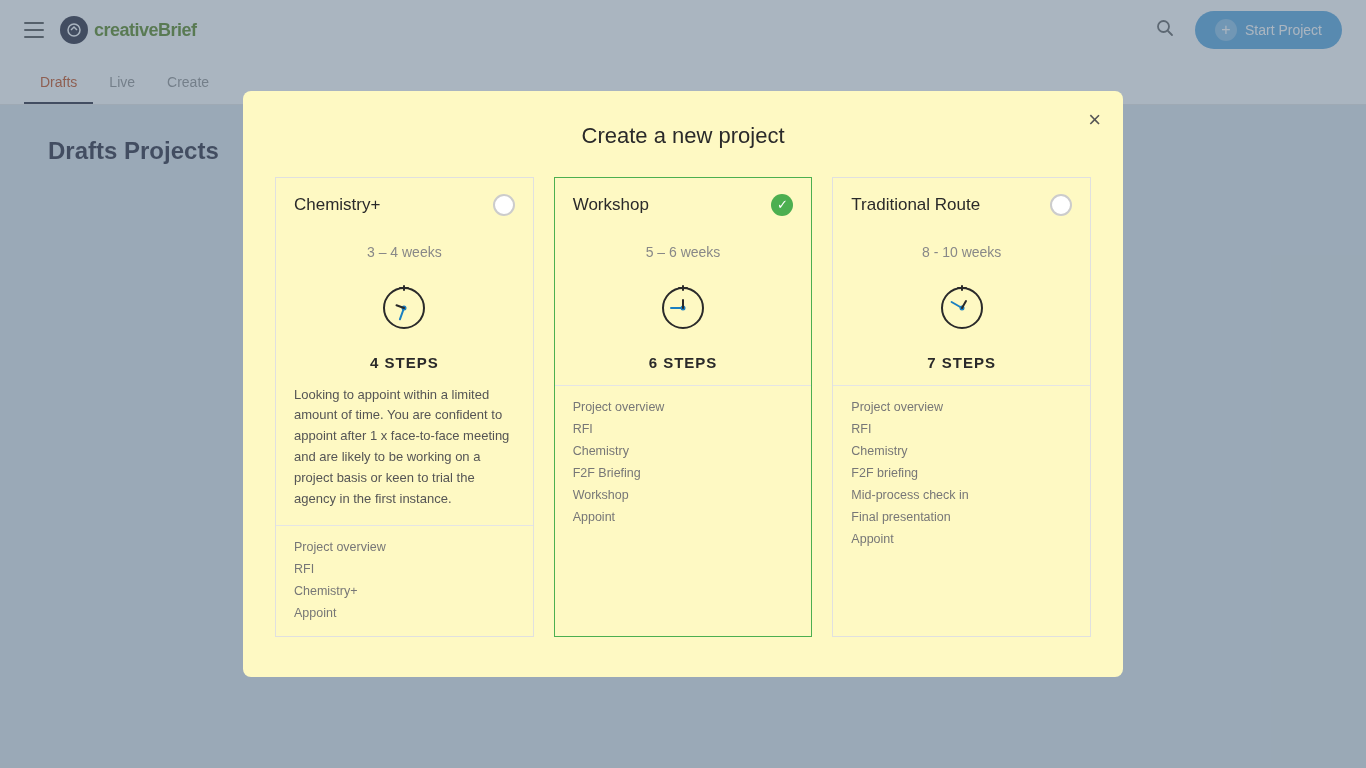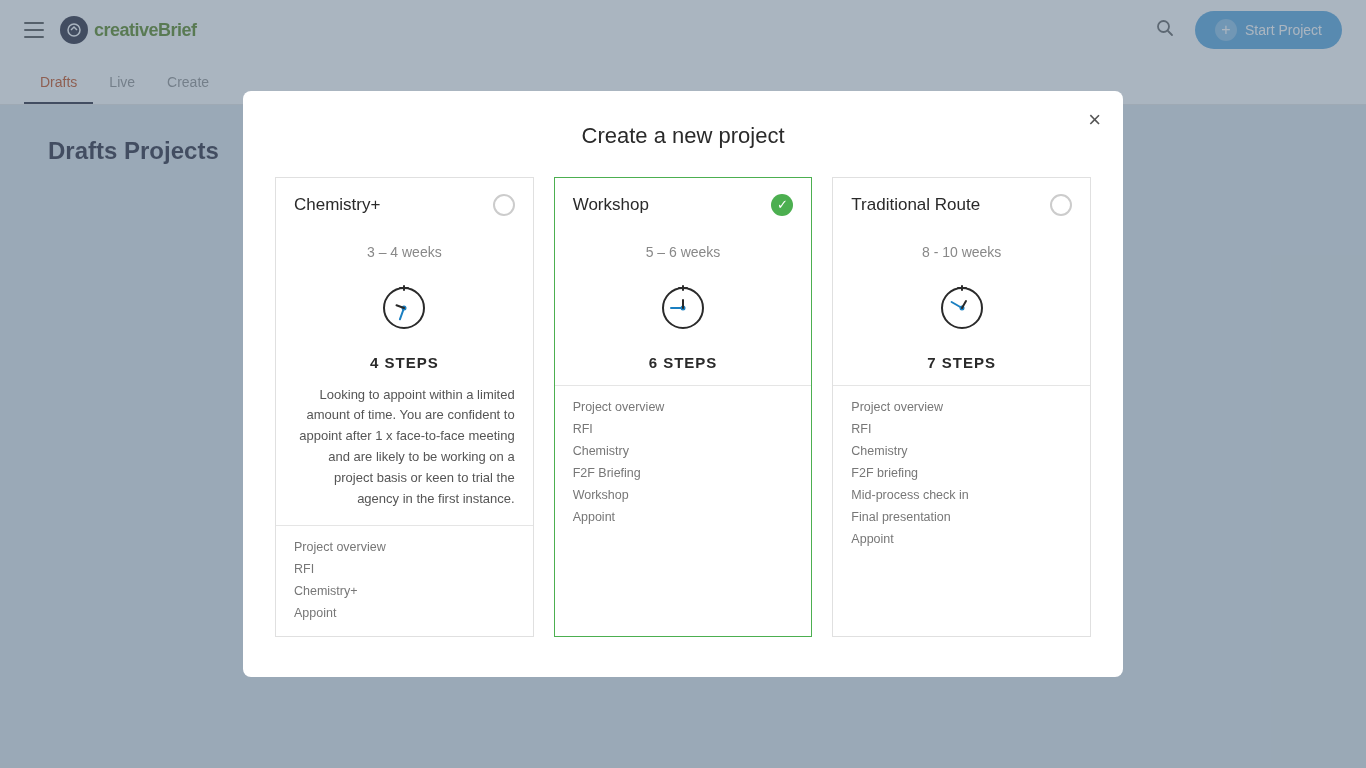--- a/index.html
+++ b/index.html
@@ -150,21 +150,21 @@
       inset: 0;
       background: rgba(100, 120, 140, 0.55);
       display: flex;
       align-items: center;
       justify-content: center;
       z-index: 100;
     }
 
     
     .modal {
-      background: #ffffff;
+      background: #fef9c3;
       border-radius: 8px;
       width: 880px;
       max-height: 740px;
       position: relative;
       overflow-y: auto;
       padding: 32px 32px 40px;
     }
 
     .modal-header {
       text-align: center;
@@ -265,21 +265,21 @@
       font-size: 15px;
       font-weight: 700;
       color: #2a2a2a;
       letter-spacing: 1px;
       margin-bottom: 14px;
     }
 
     .card-desc {
       font-size: 13px;
       color: #555;
-      text-align: right;
+      text-align: left;
       line-height: 1.6;
       padding: 0 18px;
       margin-bottom: 16px;
     }
 
     .card-divider {
       width: 100%;
       height: 1px;
       background: #e5e5e5;
       margin-bottom: 14px;

